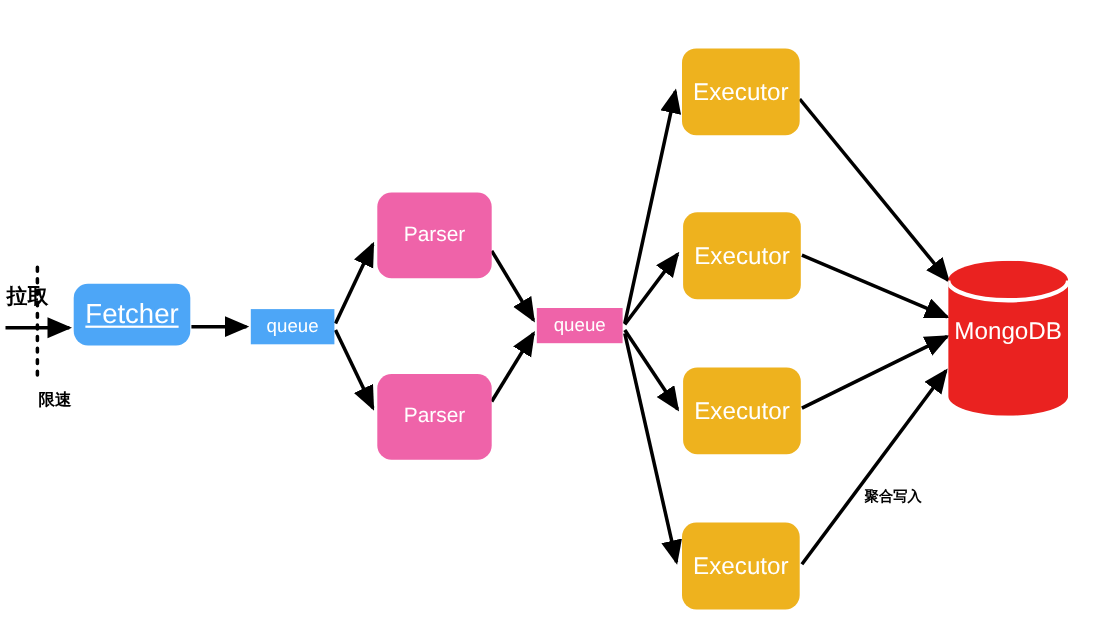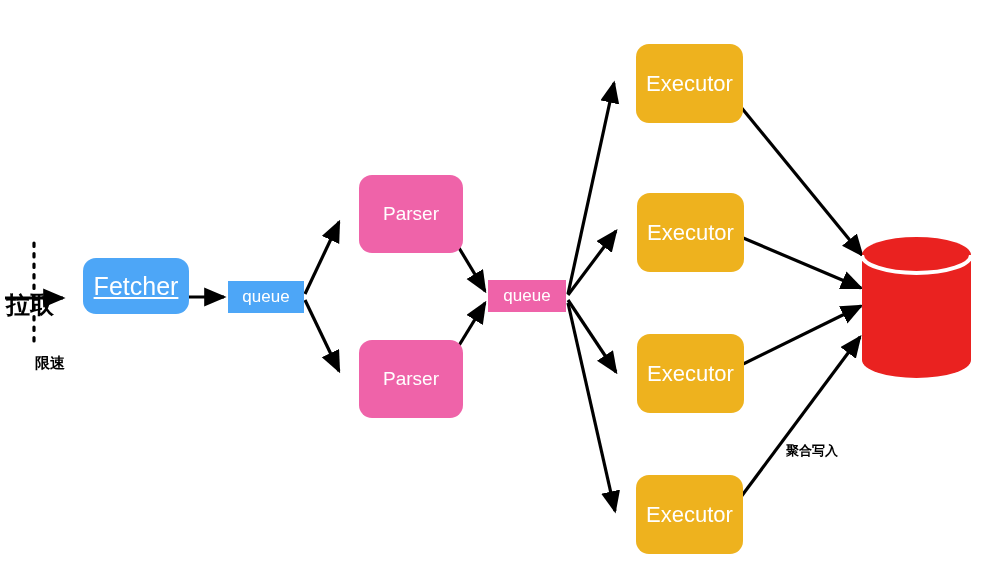--- a/index.html
+++ b/index.html
@@ -32,21 +32,20 @@
     display: flex;
     align-items: center;
     justify-content: center;
     color: #ffffff;
     text-align: center;
     line-height: 1.05;
     white-space: nowrap;
   }
   .node-rounded {
     border-radius: 13px;
-    margin-left: 16px;
   }
   .node-fetcher {
     background: #4da6f7;
     font-size: 25px;
   }
   .node-parser {
     background: #ef63a9;
     font-size: 19px;
   }
   .node-executor {
@@ -77,23 +76,22 @@
     font-size: 22px;
     z-index: 2;
   }
   .cn-label {
     position: absolute;
     color: #000000;
     font-family: "DejaVu Sans", "Liberation Sans", sans-serif;
     white-space: nowrap;
   }
   .label-pull {
-    font-size: 24px;
+    font-size: 19px;
     font-weight: 700;
-    margin-top: 33px;
   }
   .label-rate {
     font-size: 15px;
     font-weight: 700;
     padding-left: 24px;
   }
   .label-agg {
     font-size: 13px;
     font-weight: 700;
   }
@@ -182,15 +180,16 @@
   <div class="node node-rounded node-executor" style="left:620px; top:475px; width:107px; height:79px;">
     <span>Executor</span>
   </div>
 
   <div class="node node-db" style="left:862px; top:237px; width:109px; height:141px;">
     <svg class="db-shape" viewBox="0 0 109 141" width="109" height="141" xmlns="http://www.w3.org/2000/svg">
       <path d="M0,18 L0,123 A54.5,18 0 0 0 109,123 L109,18 Z" fill="#ea2220"></path>
       <ellipse cx="54.5" cy="18" rx="54.5" ry="18" fill="#ea2220"></ellipse>
       <path d="M0,18 A54.5,18 0 0 0 109,18" fill="none" stroke="#ffffff" stroke-width="4"></path>
     </svg>
+    <div class="db-label" style="top:52px;">MongoDB</div>
   </div>
 
 </div>
 
 </body></html>

